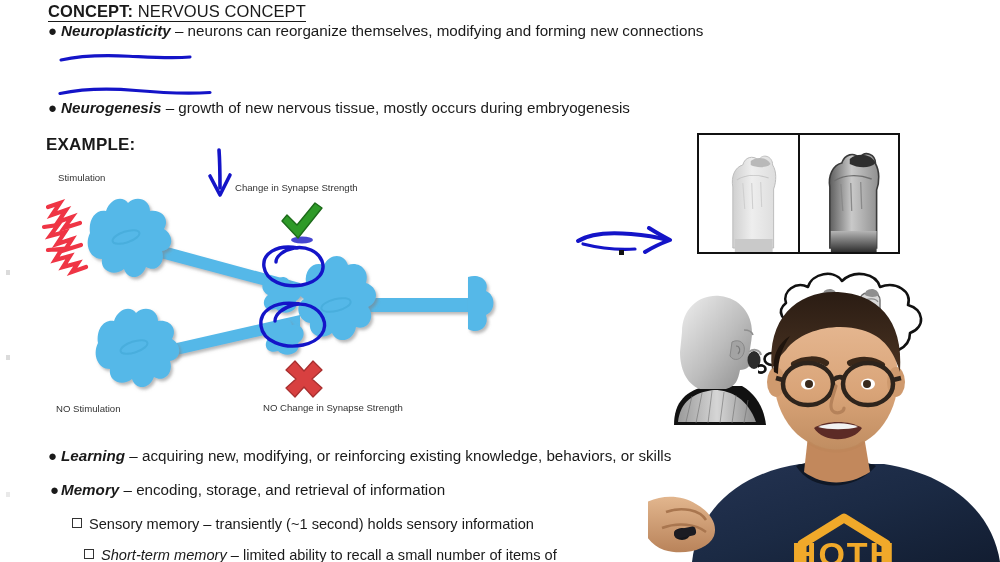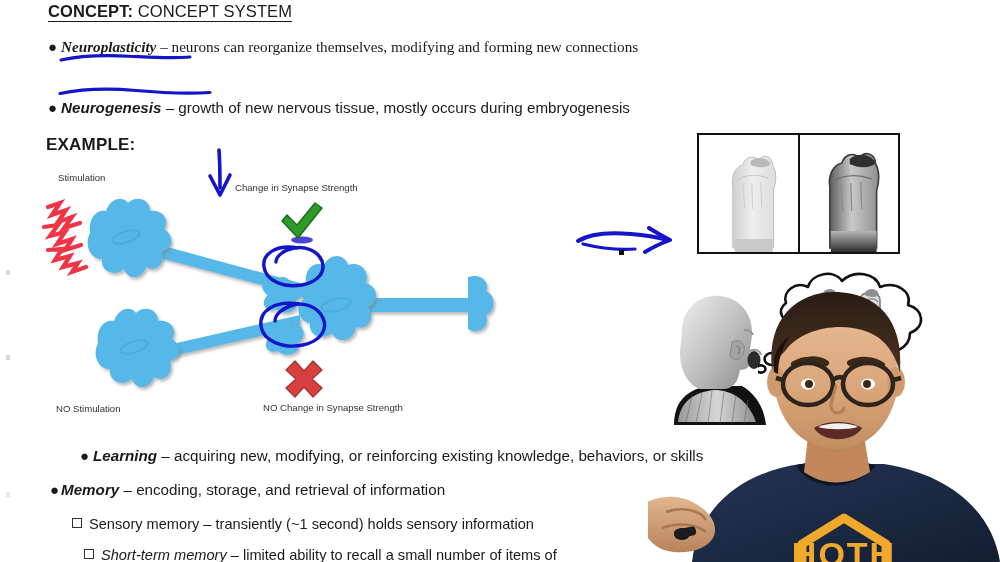--- a/index.html
+++ b/index.html
@@ -68,24 +68,24 @@
 </head>
 <body>
 
 <div class="slide">
 
   <div class="edge-tick" style="top:270px;"></div>
   <div class="edge-tick" style="top:355px;"></div>
   <div class="edge-tick" style="top:492px;opacity:.45;"></div>
 
   <div class="concept-head">
-    <span class="u"><b>CONCEPT:</b><span> CONCEPT SYSTEM</span></span>
-  </div>
-
-  <div class="bullet" style="top:38px;font-family:Liberation Serif, serif;">
+    <span class="u"><b>CONCEPT:</b><span> NERVOUS CONCEPT</span></span>
+  </div>
+
+  <div class="bullet" style="top:22px;">
     <span class="dot">●</span><span class="term">Neuroplasticity</span><span> – neurons can reorganize themselves, modifying and forming new connections</span>
   </div>
 
   <svg class="blue-underline" style="left:59px;top:52px;" width="134" height="12" viewBox="0 0 134 12">
     <path d="M2,8 C22,3.5 46,3 70,4.2 C92,5.2 112,6.6 131,5" fill="none" stroke="#1414c8" stroke-width="3.1" stroke-linecap="round"></path>
   </svg>
 
   <svg class="blue-underline" style="left:58px;top:86px;" width="155" height="12" viewBox="0 0 155 12">
     <path d="M2,7.5 C26,2.5 52,2.2 78,4.5 C104,6.8 128,7.8 152,6.5" fill="none" stroke="#1414c8" stroke-width="3.2" stroke-linecap="round"></path>
   </svg>
@@ -236,21 +236,21 @@
     </div>
   </div>
 
   <svg class="abs" style="left:575px;top:226px;" width="100" height="32" viewBox="0 0 100 32">
     <path d="M3,15 C14,8 34,6 56,8 C70,9 82,11 93,14" fill="none" stroke="#1414c8" stroke-width="4" stroke-linecap="round"></path>
     <path d="M74,2 C82,7 89,11 95,14 C87,17 78,21 70,26" fill="none" stroke="#1414c8" stroke-width="4" stroke-linecap="round" stroke-linejoin="round"></path>
     <path d="M8,18 C24,22 44,24 60,23" fill="none" stroke="#1414c8" stroke-width="3.2" stroke-linecap="round"></path>
     <rect x="44" y="24" width="5" height="5" fill="#111"></rect>
   </svg>
 
-  <div class="bullet" style="top:447px;margin-left:32px;">
+  <div class="bullet" style="top:447px;">
     <span class="dot">●</span><span class="term">Learning</span><span> – acquiring new, modifying, or reinforcing existing knowledge, behaviors, or skills</span>
   </div>
   <div class="bullet" style="top:481px;text-align:center;">
     <span class="dot">●</span><span class="term">Memory</span><span> – encoding, storage, and retrieval of information</span>
   </div>
 
   <div class="sub" style="left:72px;top:515px;">
     <span class="sq"></span><span>Sensory memory – transiently (~1 second) holds sensory information</span>
   </div>
   <div class="sub" style="left:84px;top:546px;">

